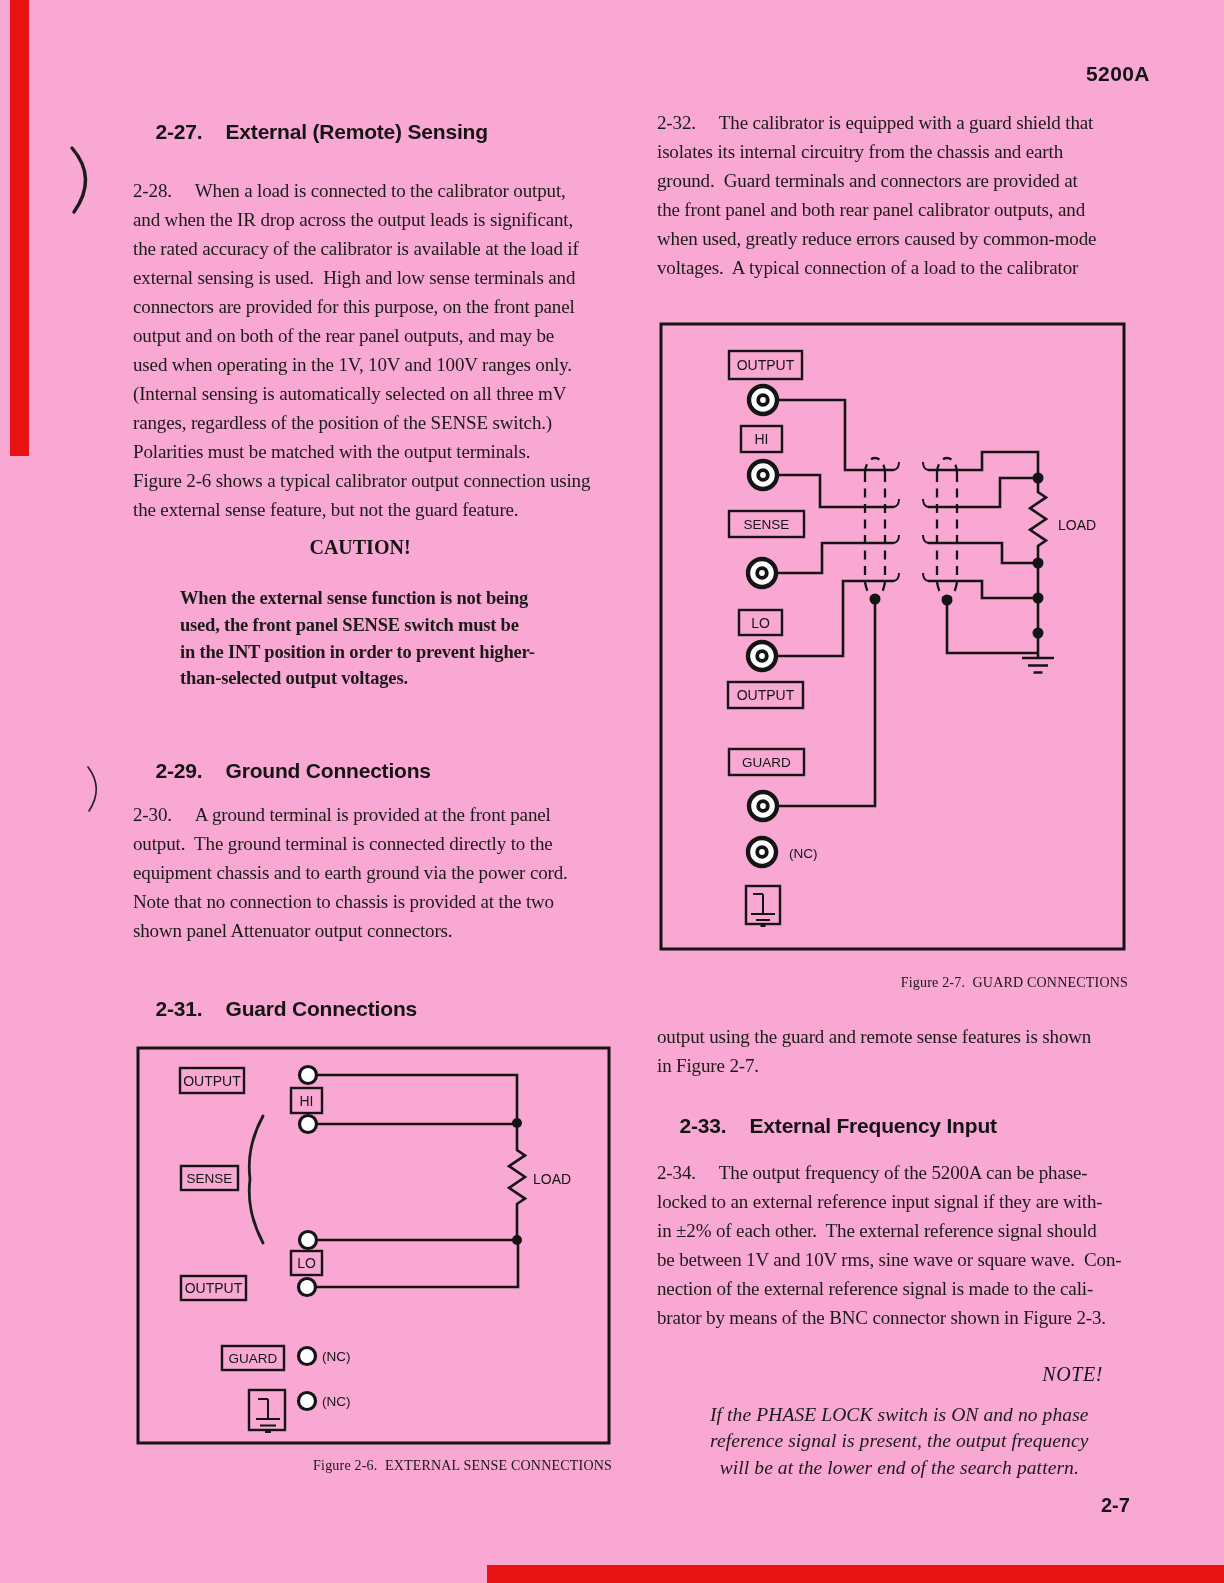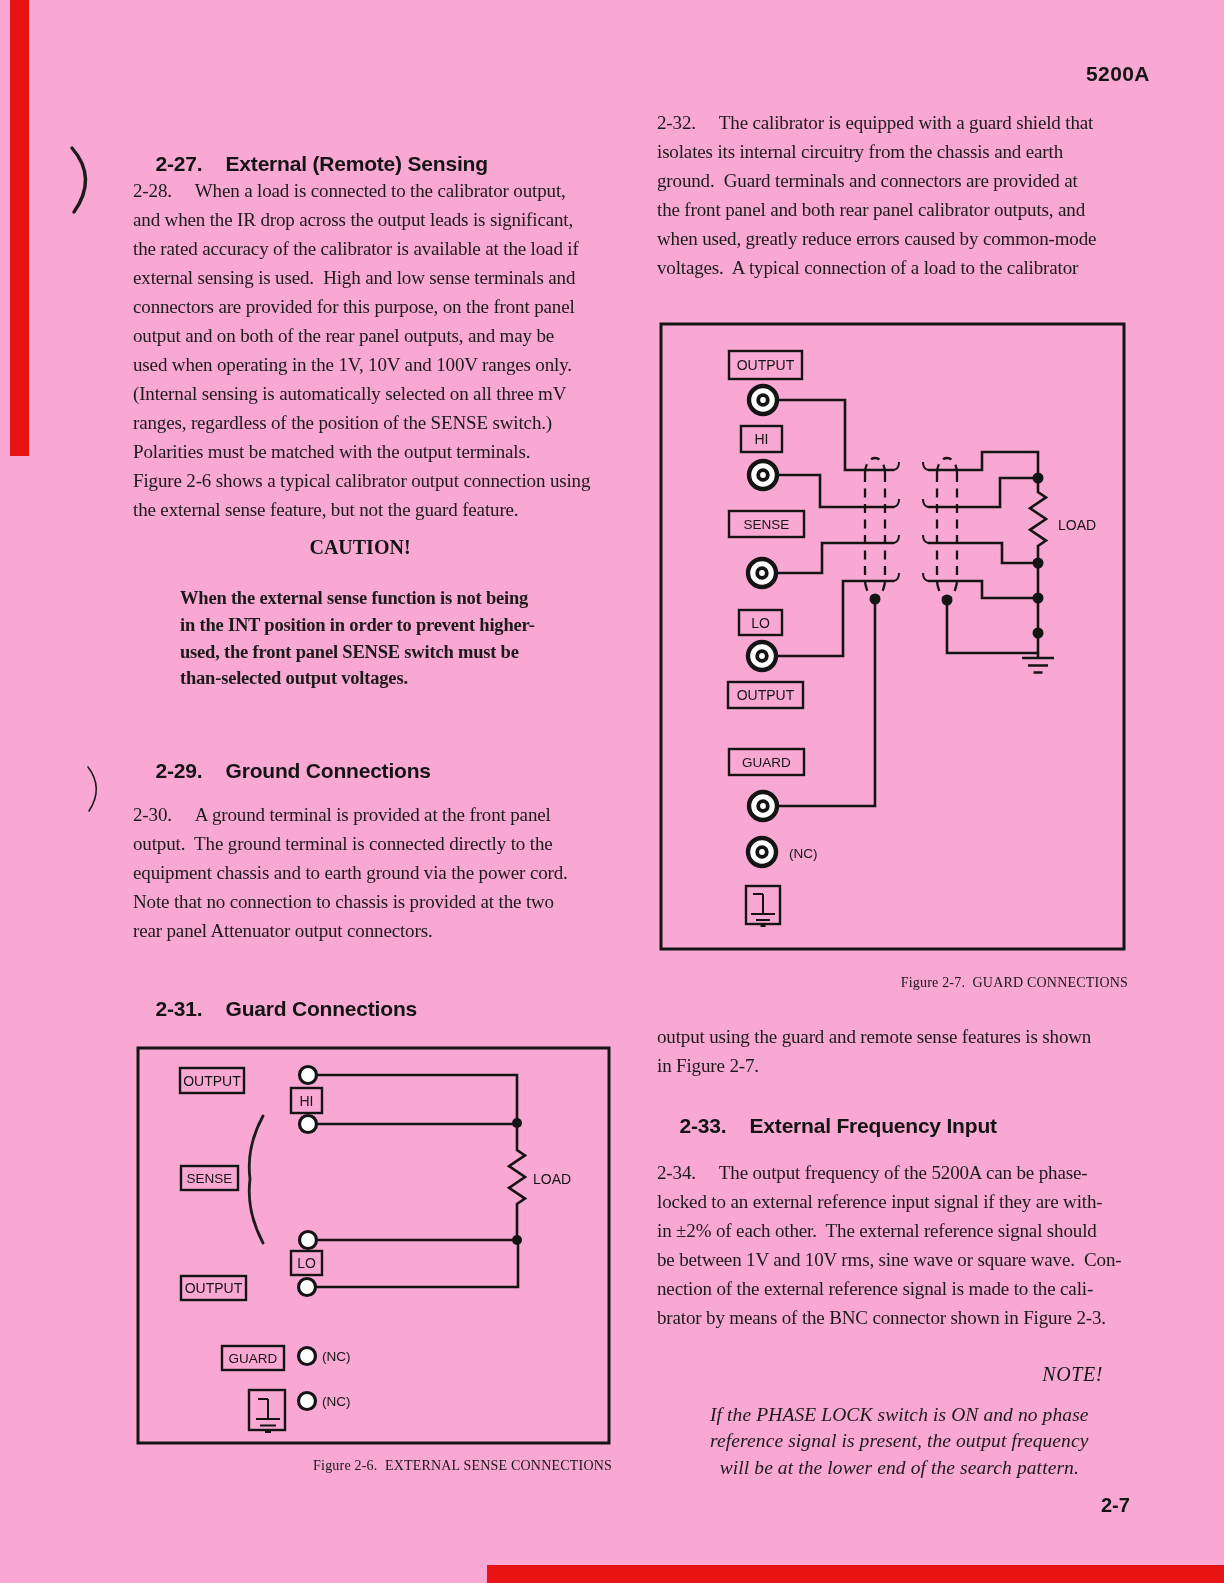--- a/index.html
+++ b/index.html
@@ -52,21 +52,21 @@
   <svg class="abs" style="left:62px;top:142px" width="44" height="76">
     <path class="mark" d="M10,6 Q36,36 12,70" stroke-width="3.4"></path>
   </svg>
   <svg class="abs" style="left:80px;top:762px" width="32" height="54">
     <path class="mark" d="M8,5 Q24,26 9,49" stroke-width="1.6" stroke="#4a4a4a"></path>
   </svg>
 
   <div class="abs model" style="left:1086px;top:62px">5200A</div>
   <div class="abs pagenum" style="left:1101px;top:1494px">2-7</div>
 
-  <div class="abs heading" style="left:133px;top:128px">
+  <div class="abs heading" style="left:133px;top:96px">
     <span class="hnum">2-27.</span><span>External (Remote) Sensing</span>
   </div>
 
   <div class="abs para" style="left:133px;top:176px">
       <div>2-28.&nbsp;&nbsp;&nbsp;&nbsp;&nbsp;When a load is connected to the calibrator output,</div>
       <div>and when the IR drop across the output leads is significant,</div>
       <div>the rated accuracy of the calibrator is available at the load if</div>
       <div>external sensing is used.&nbsp; High and low sense terminals and</div>
       <div>connectors are provided for this purpose, on the front panel</div>
       <div>output and on both of the rear panel outputs, and may be</div>
@@ -74,35 +74,35 @@
       <div>(Internal sensing is automatically selected on all three mV</div>
       <div>ranges, regardless of the position of the SENSE switch.)</div>
       <div>Polarities must be matched with the output terminals.</div>
       <div>Figure 2-6 shows a typical calibrator output connection using</div>
       <div>the external sense feature, but not the guard feature.</div>
     </div>
 
   <div class="abs caution-title" style="left:180px;top:536px;width:360px">CAUTION!</div>
   <div class="abs para caution-body" style="left:180px;top:585px">
       <div>When the external sense function is not being</div>
+      <div>used, the front panel SENSE switch must be</div>
       <div>in the INT position in order to prevent higher-</div>
-      <div>used, the front panel SENSE switch must be</div>
       <div>than-selected output voltages.</div>
     </div>
 
   <div class="abs heading" style="left:133px;top:735px">
     <span class="hnum">2-29.</span><span>Ground Connections</span>
   </div>
 
   <div class="abs para" style="left:133px;top:800px">
       <div>2-30.&nbsp;&nbsp;&nbsp;&nbsp;&nbsp;A ground terminal is provided at the front panel</div>
       <div>output.&nbsp; The ground terminal is connected directly to the</div>
       <div>equipment chassis and to earth ground via the power cord.</div>
       <div>Note that no connection to chassis is provided at the two</div>
-      <div>rear panel Attenuator output connectors.</div>
+      <div>shown panel Attenuator output connectors.</div>
     </div>
 
   <div class="abs heading" style="left:133px;top:973px">
     <span class="hnum">2-31.</span><span>Guard Connections</span>
   </div>
 
   <svg class="abs" style="left:135px;top:1045px" width="479" height="403" viewBox="135 1045 479 403">
     <rect x="138" y="1048" width="471" height="395" fill="none" stroke="#141414" stroke-width="3"></rect>
 
     <g>

